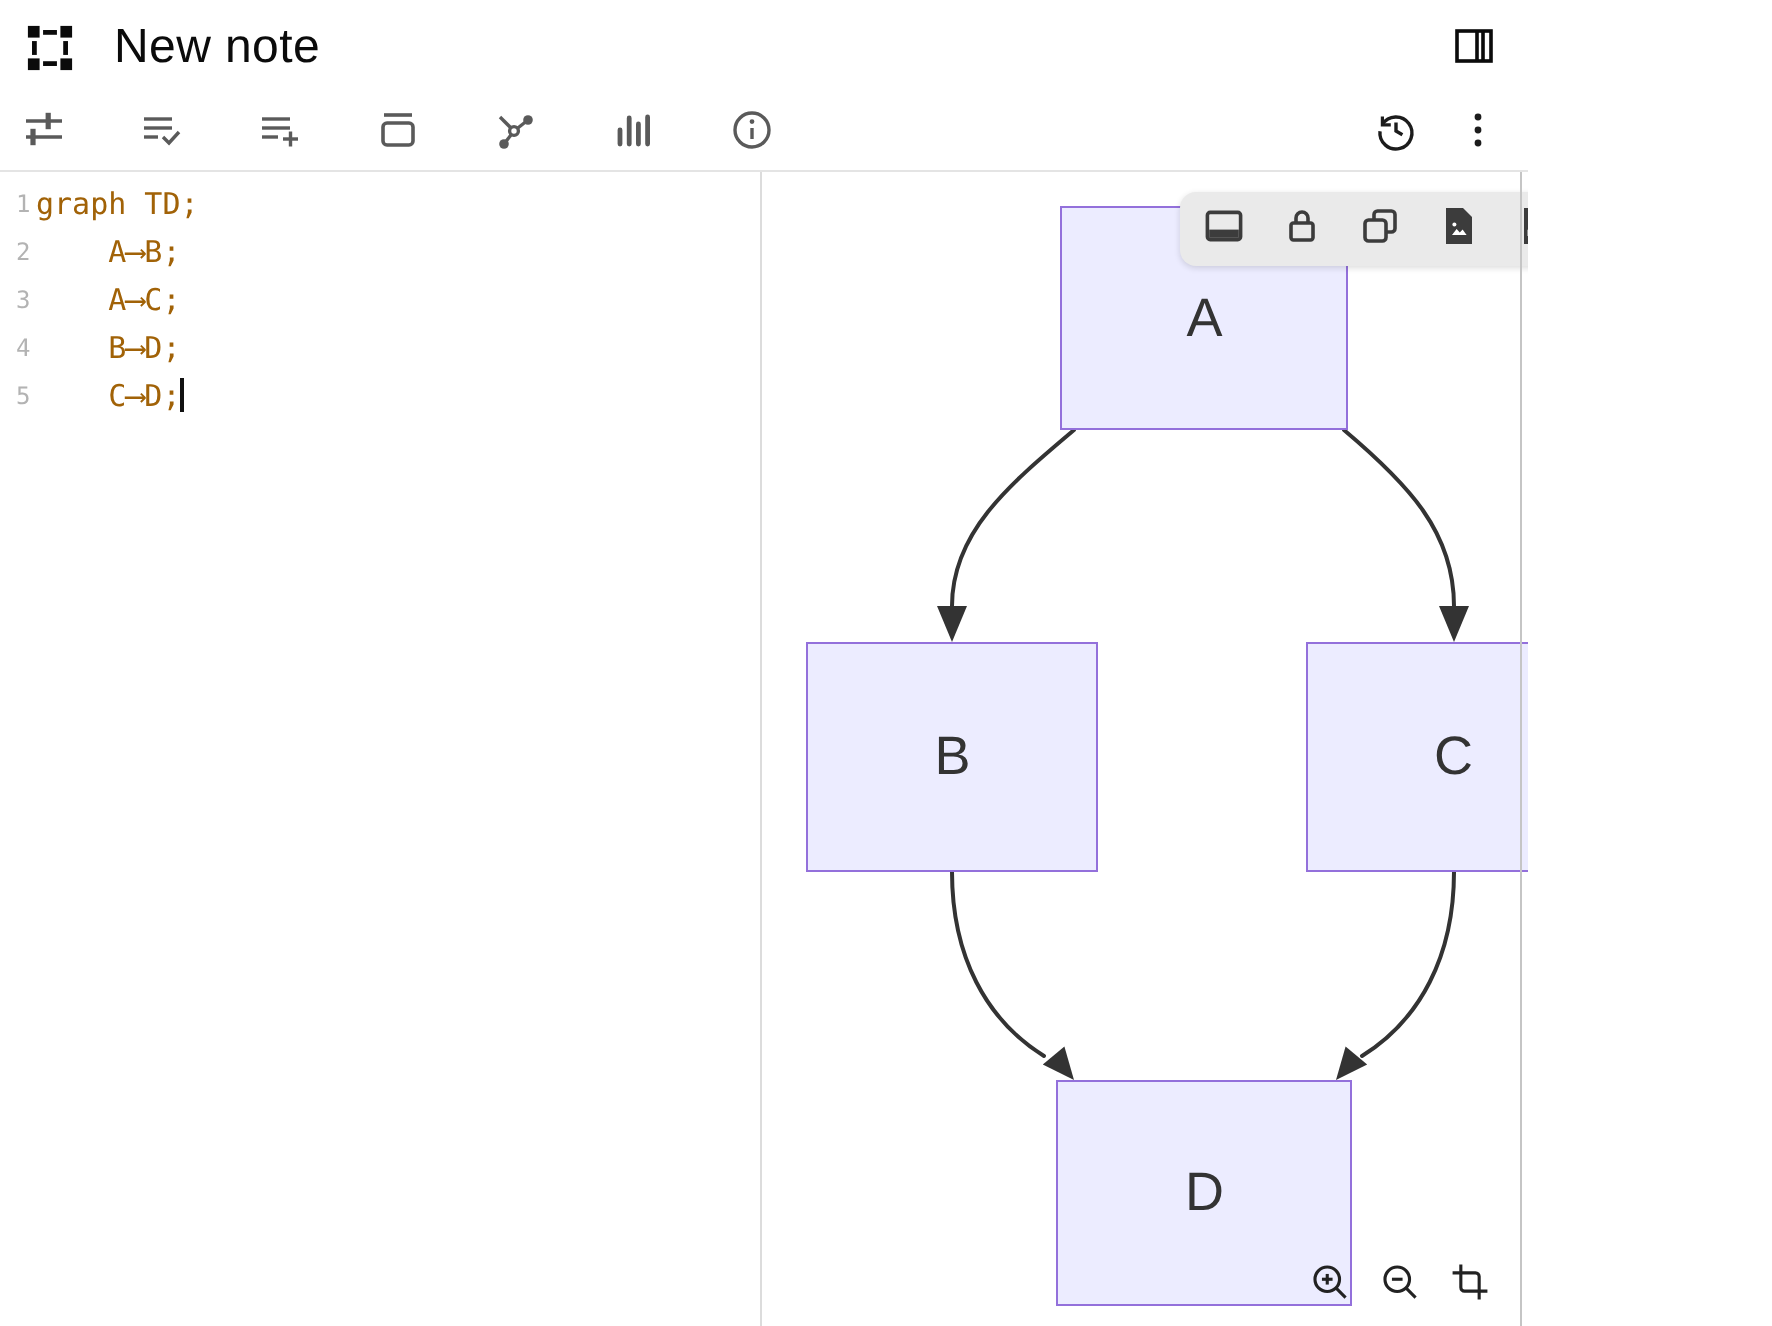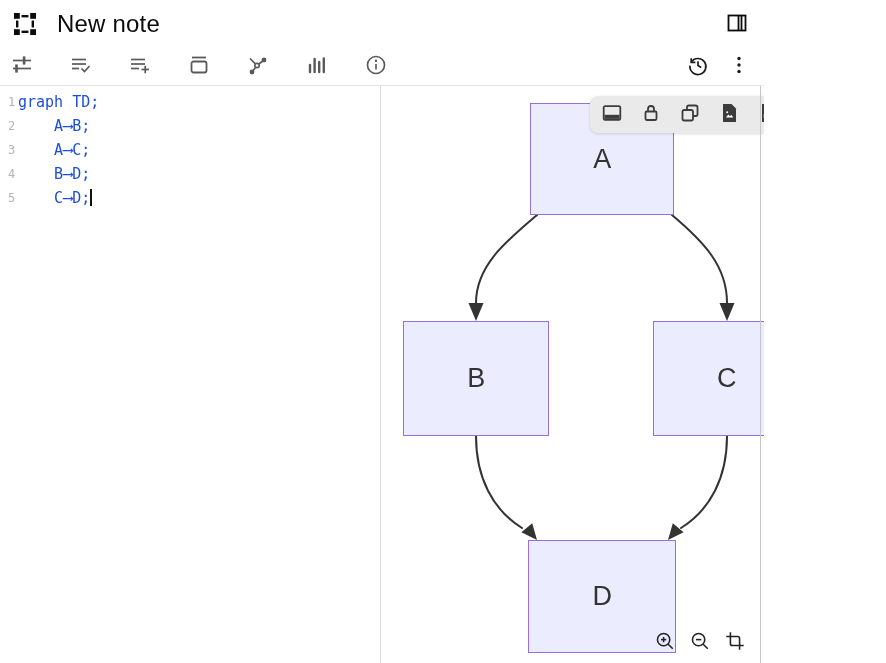--- a/index.html
+++ b/index.html
@@ -25,21 +25,21 @@
 
   
   .main { display:flex; height:577px; }
   .editor {
     width:442px; border-right:1px solid #dcdcdc; padding-top:4px;
     font-family:"DejaVu Sans Mono","DejaVu Sans",monospace; font-size:15px;
     cursor:text; overflow:hidden;
   }
   .line { display:flex; height:24px; align-items:center; white-space:pre; }
   .ln { width:16px; text-align:left; padding-left:8px; font-size:12px; color:#b3b3b3; flex:none; }
-  .code { color:#1d4ed8; padding-left:2px; }
+  .code { color:#a16207; padding-left:2px; }
   .caret { display:inline-block; width:1.5px; height:17px; background:#111; vertical-align:-3px; }
 
   
   .diagram { position:relative; width:444px; height:577px; background:#fff; }
   .edges { position:absolute; left:0; top:0; }
   .node {
     position:absolute; display:flex; align-items:center; justify-content:center;
     background:#ECECFF; border:1.4px solid #9370DB; cursor:pointer;
   }
   .node-label { font-size:27px; color:#333; }

